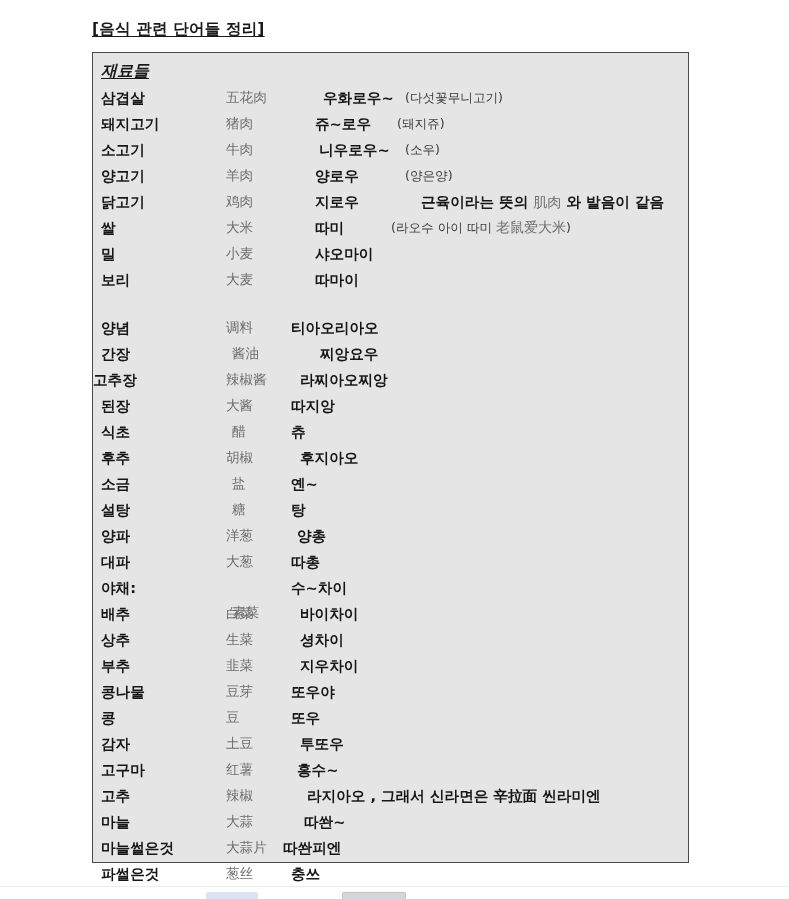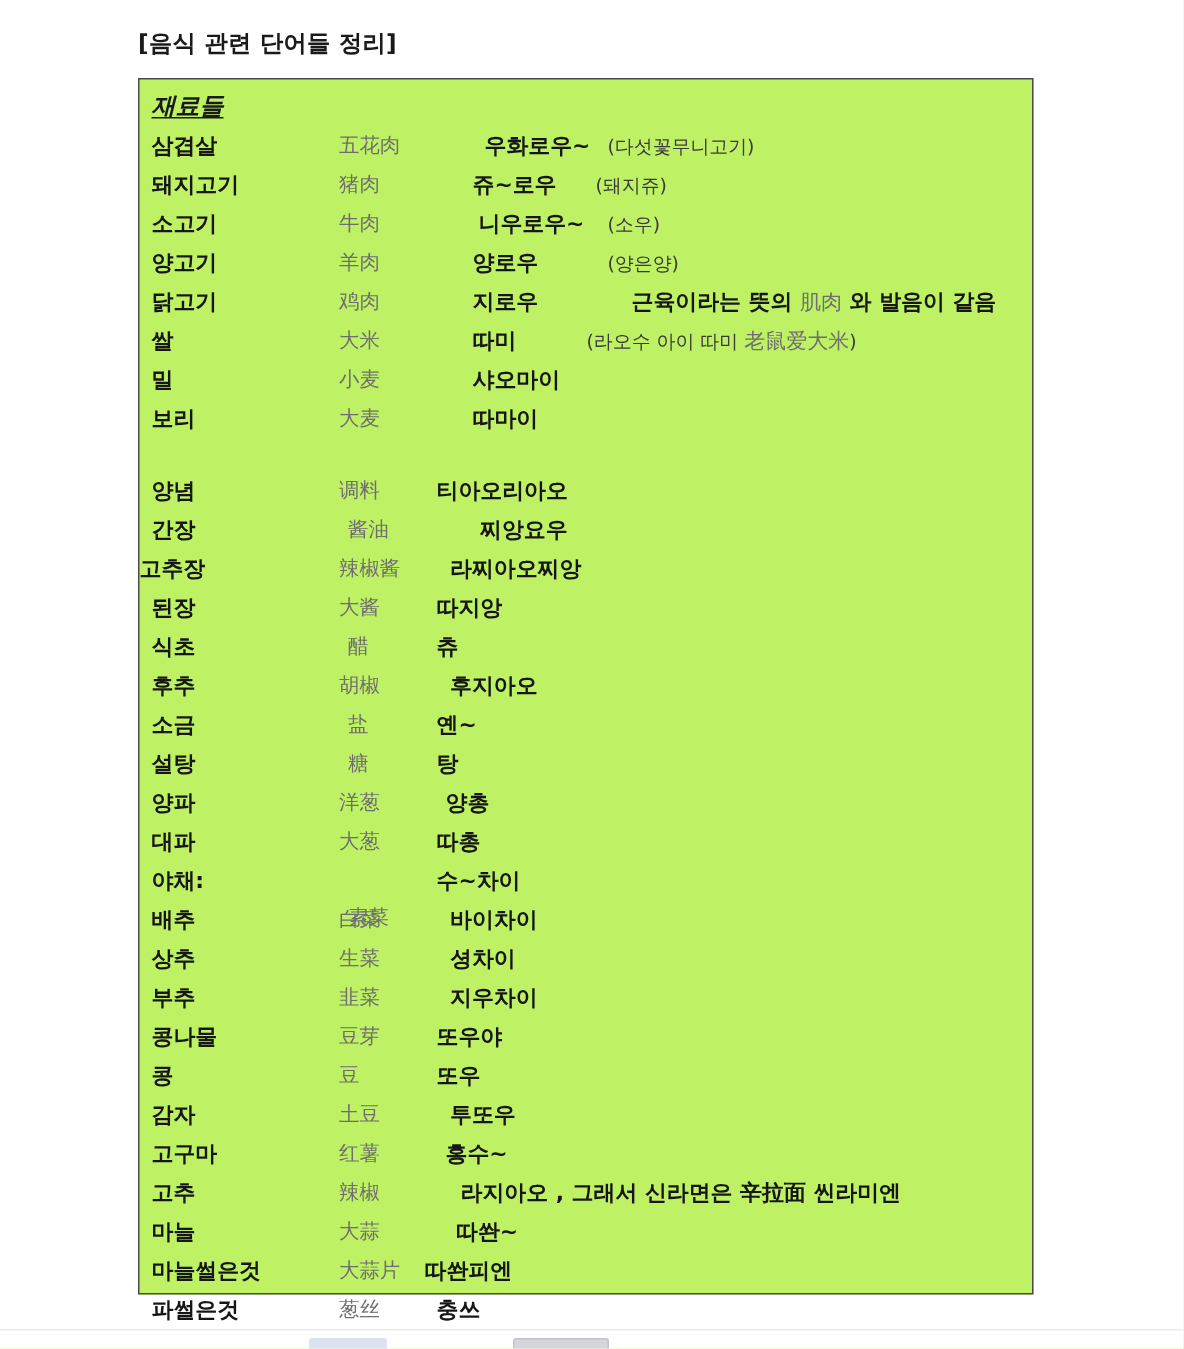--- a/index.html
+++ b/index.html
@@ -27,34 +27,35 @@
   }
 
   
   .doc-title {
     position: absolute;
     left: 92px;
     top: 19px;
     font-size: 15.5px;
     font-weight: bold;
     letter-spacing: 0.2px;
+    text-decoration: underline;
     text-underline-offset: 2px;
     white-space: nowrap;
   }
 
   
   .table-frame {
     position: absolute;
     left: 92px;
     top: 52px;
     width: 597px;
     height: 811px;
     border: 1.4px solid #4a4a4a;
     box-sizing: border-box;
-    background: #bef264;
+    background: #e5e5e5;
   }
 
   .table-inner {
     position: relative;
     width: 100%;
     height: 100%;
   }
 
   
   .section-header {

